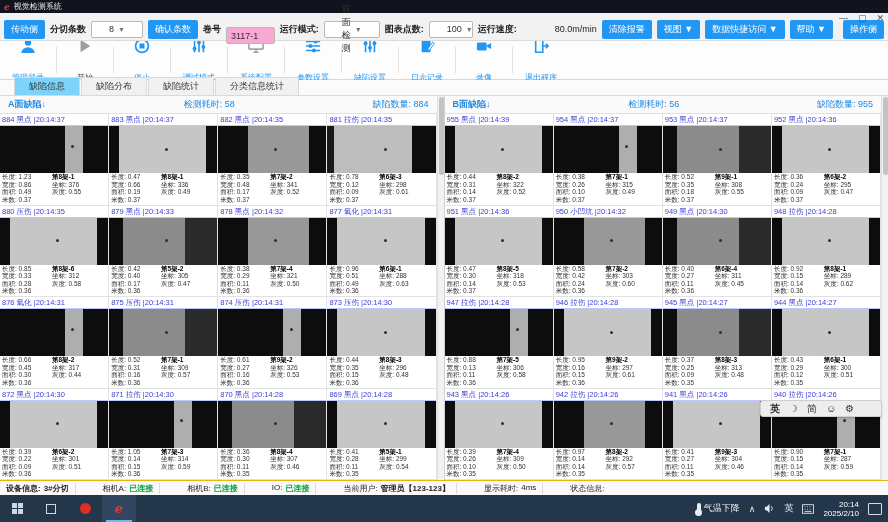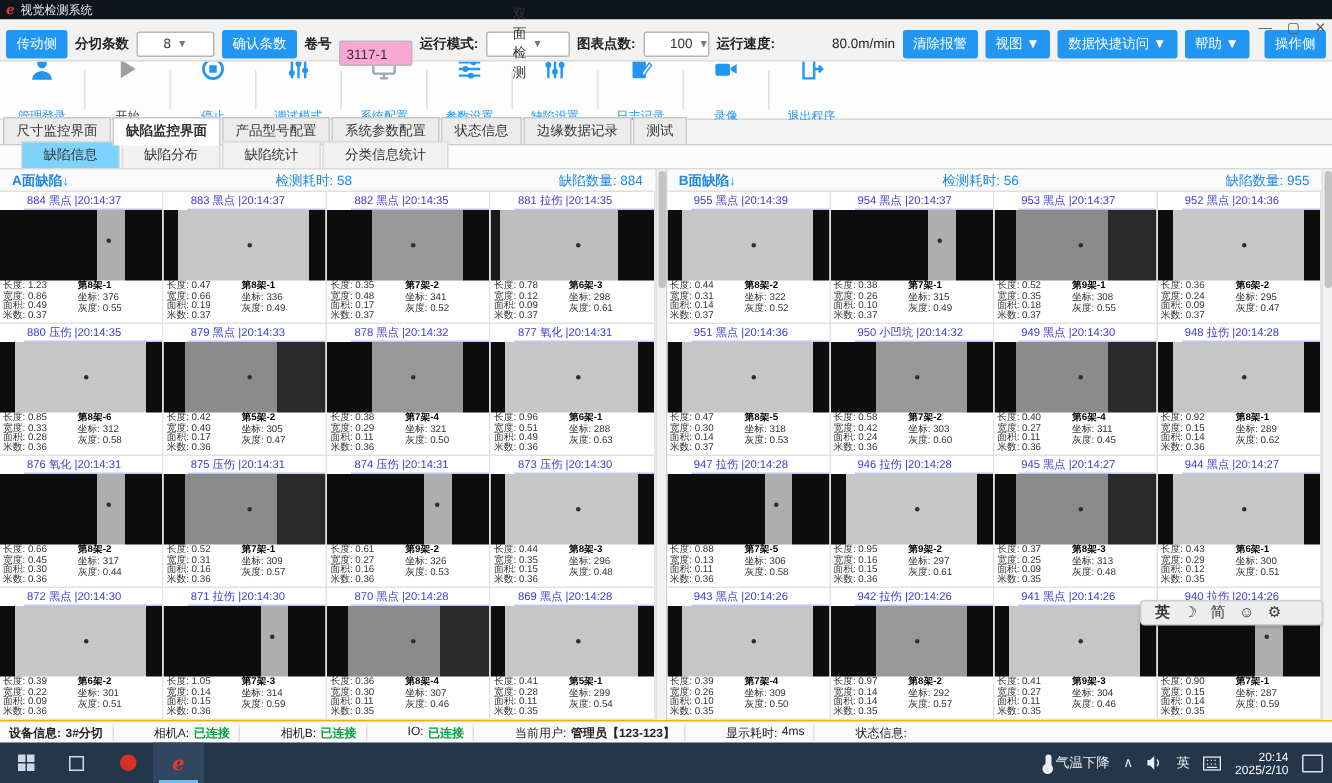--- a/index.html
+++ b/index.html
@@ -56,21 +56,21 @@
   .panels { flex:1; display:flex; background:#d0d0d0; gap:1px; position:relative; overflow:hidden; }
   .panel { flex:1; background:#fff; display:flex; }
   .panel-inner { flex:1; display:flex; flex-direction:column; }
   .panel-head { height:18px; display:flex; align-items:center; justify-content:space-between;
     padding:0 8px; font-size:9px; color:#1e88e5; background:#fafafa; border-bottom:1px solid #e0e0e0; }
   .panel-title { font-weight:bold; }
   .grid { flex:1; display:grid; grid-template-columns:repeat(4,1fr); grid-template-rows:repeat(4,1fr); }
   .cell { border-right:1px solid #e2e2e2; border-bottom:1px solid #e2e2e2; display:flex;
     flex-direction:column; overflow:hidden; background:#fff; }
   .cell-head { height:12px; font-size:7.5px; color:#3c3cd8; padding:1px 2px 0 2px; white-space:nowrap;
-    overflow:hidden; border-bottom:1px solid #bfc7ff;margin-left:16px; }
+    overflow:hidden; border-bottom:1px solid #bfc7ff; }
   .thumb { height:47px; position:relative; background:#111; }
   .thumb::after { content:''; position:absolute; width:3px; height:3px; border-radius:50%;
     background:#2f2f2f; left:52%; top:46%; }
   .thumb.p1 { background:linear-gradient(90deg,#0d0d0d 0 60%,#aeaeae 60% 77%,#0d0d0d 77% 100%); }
   .thumb.p1::after { left:66%; top:40%; }
   .thumb.p2 { background:linear-gradient(90deg,#0d0d0d 0 9%,#c6c6c6 9% 90%,#0d0d0d 90% 100%); }
   .thumb.p3 { background:linear-gradient(90deg,#0d0d0d 0 28%,#989898 28% 84%,#0d0d0d 84% 100%); }
   .thumb.p4 { background:linear-gradient(90deg,#1a1a1a 0 6%,#bdbdbd 6% 78%,#0d0d0d 78% 100%); }
   .thumb.p5 { background:linear-gradient(90deg,#0d0d0d 0 13%,#8b8b8b 13% 70%,#2a2a2a 70% 100%); }
   .meta { flex:1; display:flex; font-size:6.5px; line-height:6.5px; color:#333; padding:1px 2px; gap:2px; }
@@ -269,29 +269,20 @@
         <span>
           <svg viewBox="0 0 20 18" width="18">
             <path d="M4 2h8v14H4z" fill="none" stroke="#2196f3" stroke-width="1.8"></path>
             <path d="M12 9h6M15.5 6.5L18 9l-2.5 2.5" stroke="#2196f3" stroke-width="1.8" fill="none"></path>
           </svg>
         </span>
         <span class="tb2-label">退出程序</span>
       </div>
     </div>
 
-  <div class="maintabs" id="maintabs">
-      <span class="mtab">尺寸监控界面</span>
-      <span class="mtab active">缺陷监控界面</span>
-      <span class="mtab">产品型号配置</span>
-      <span class="mtab">系统参数配置</span>
-      <span class="mtab">状态信息</span>
-      <span class="mtab">边缘数据记录</span>
-      <span class="mtab">测试</span>
-    </div>
 
   <div class="subtabs" id="subtabs">
       <span class="stab active">缺陷信息</span>
       <span class="stab">缺陷分布</span>
       <span class="stab">缺陷统计</span>
       <span class="stab">分类信息统计</span>
     </div>
 
   <div class="panels" id="panels">
       <div class="panel">

